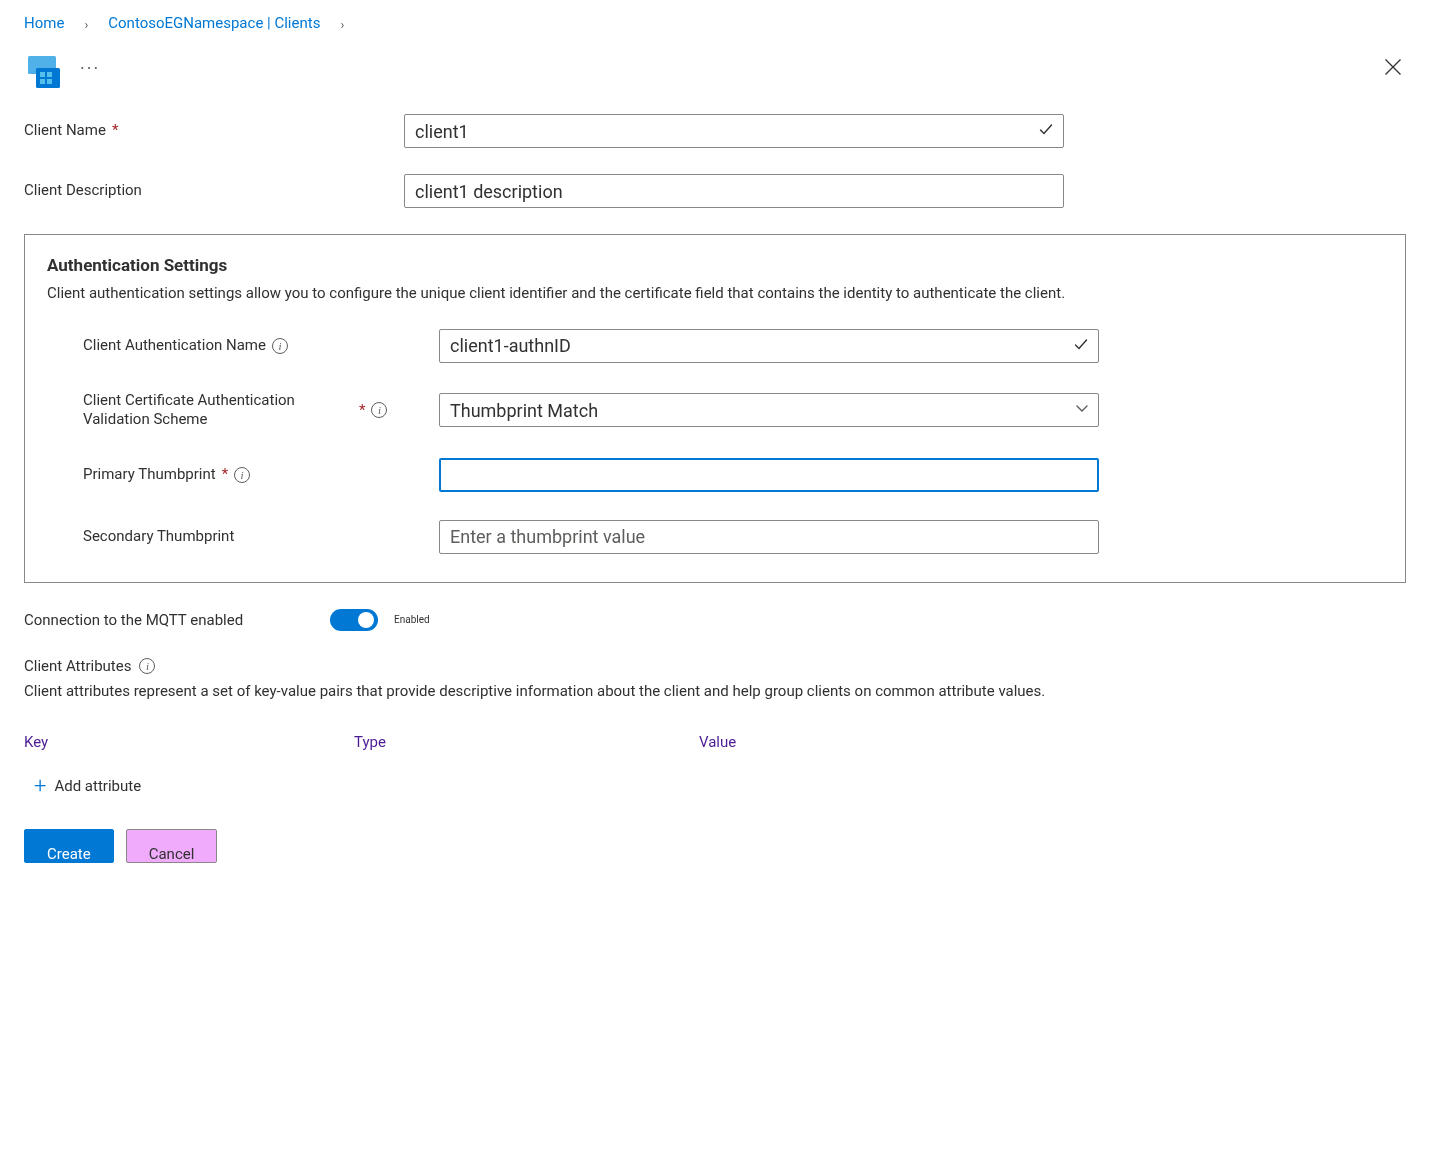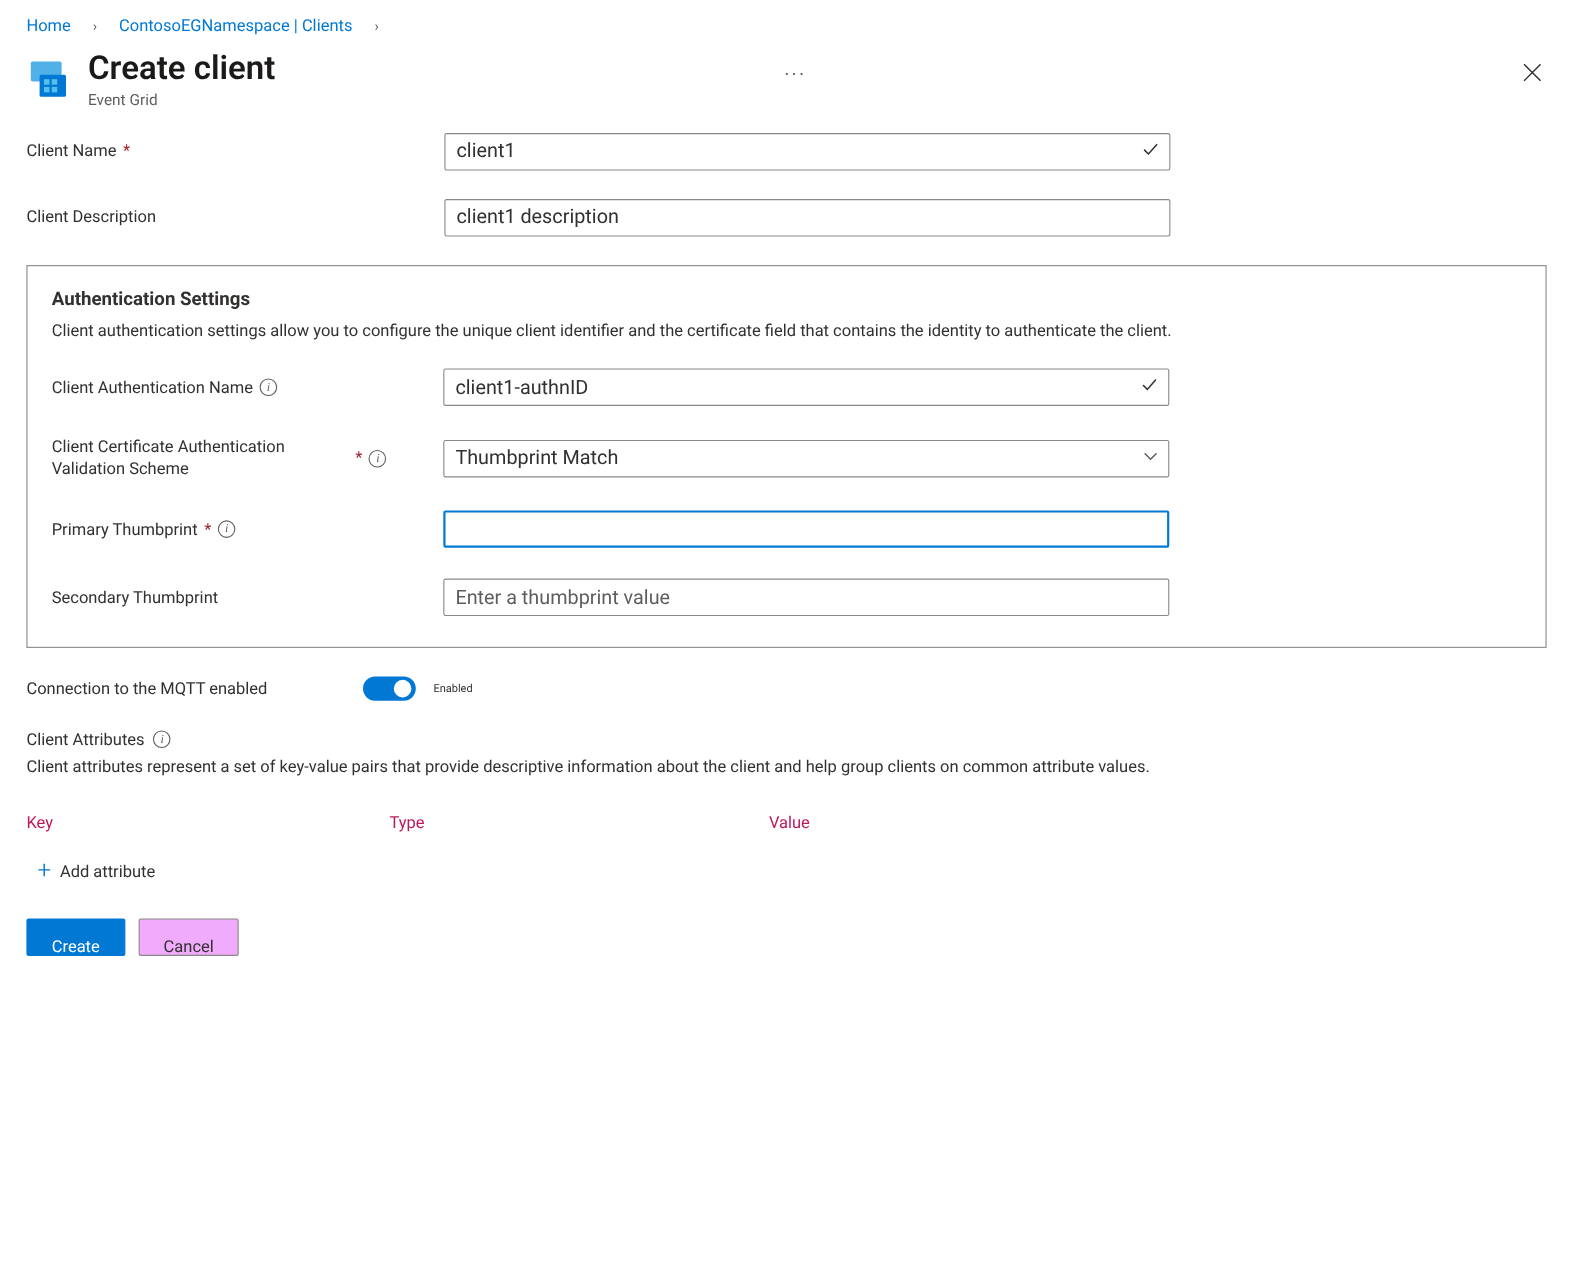--- a/index.html
+++ b/index.html
@@ -156,20 +156,21 @@
       color: #323130;
     }
     .section-desc {
       font-size: 15px;
       color: #323130;
       margin-bottom: 24px;
       line-height: 1.45;
     }
     .section .form-row {
       margin-bottom: 28px;
+      margin-left: 36px;
     }
     .section .form-row:last-child {
       margin-bottom: 6px;
     }
     .section .form-label {
       width: 356px;
     }
     .toggle-row {
       display: flex;
       align-items: center;
@@ -213,21 +214,21 @@
       font-size: 15px;
       margin-bottom: 30px;
       line-height: 1.45;
     }
     .table-headers {
       display: flex;
       margin-bottom: 24px;
     }
     .th {
       font-size: 15px;
-      color: #be185d;
+      color: #4c1d95;
     }
     .th-key { width: 330px; }
     .th-type { width: 345px; }
     .th-value { flex: 1; }
     .add-attr {
       display: inline-flex;
       align-items: center;
       gap: 8px;
       color: #323130;
       cursor: pointer;
@@ -282,24 +283,20 @@
   <span class="header-icon">
     <svg viewBox="0 0 42 42" width="42" height="42">
       <rect x="4" y="6" width="28" height="18" rx="1.5" fill="#50b0e8"></rect>
       <rect x="12" y="18" width="24" height="20" rx="1.5" fill="#0078d4"></rect>
       <rect x="16" y="22" width="5" height="5" fill="#55c1ea"></rect>
       <rect x="23" y="22" width="5" height="5" fill="#55c1ea"></rect>
       <rect x="16" y="29" width="5" height="5" fill="#55c1ea"></rect>
       <rect x="23" y="29" width="5" height="5" fill="#55c1ea"></rect>
     </svg>
   </span>
-  <div class="header-text">
-    <div class="header-title">Create client</div>
-    <div class="header-subtitle">Event Grid</div>
-  </div>
   <span class="header-more">···</span>
   <span style="flex:1"></span>
   <span class="close-btn">
     <svg width="18" height="18" viewBox="0 0 18 18">
         <path d="M1.5 1.5 L16.5 16.5 M16.5 1.5 L1.5 16.5" stroke="#323130" stroke-width="1.3"></path>
       </svg>
   </span>
 </div>
 
 

